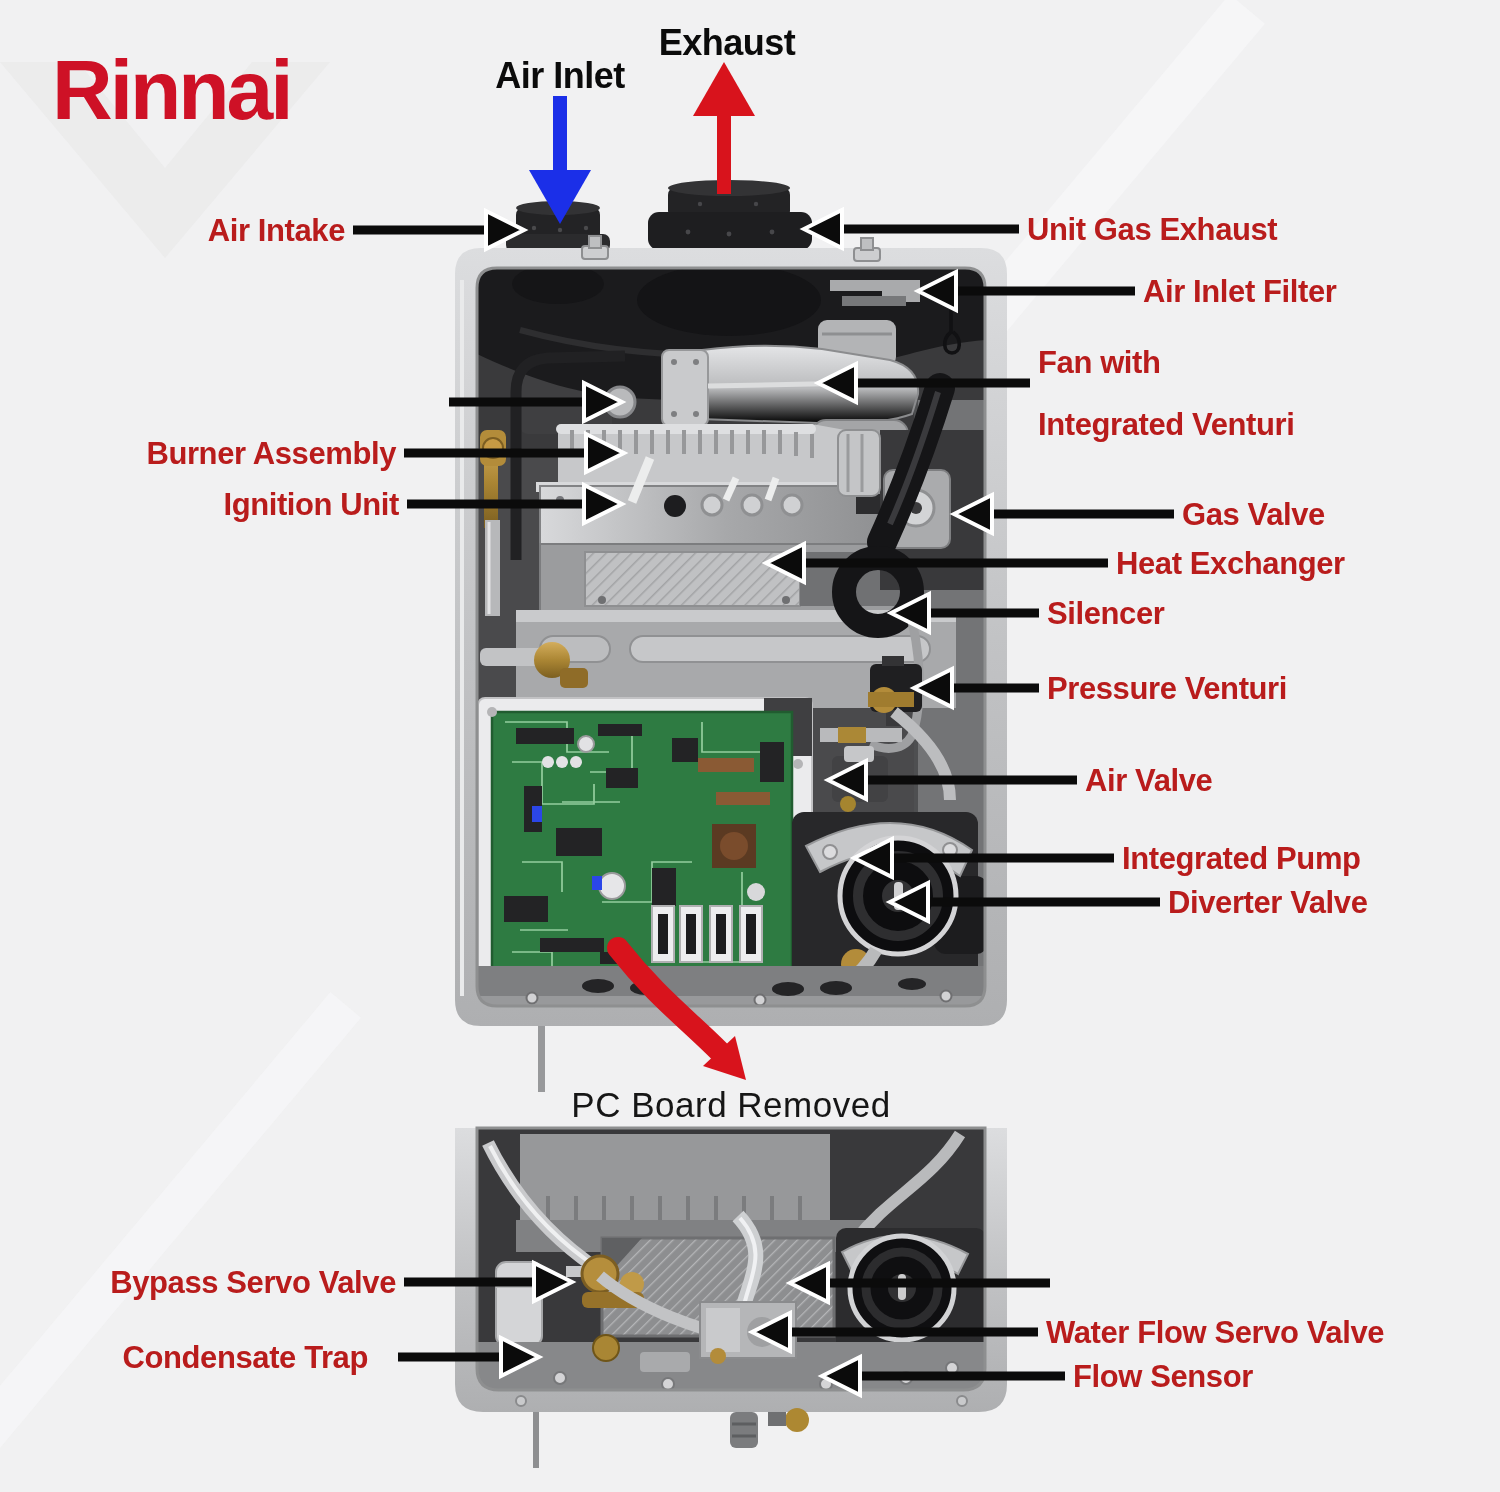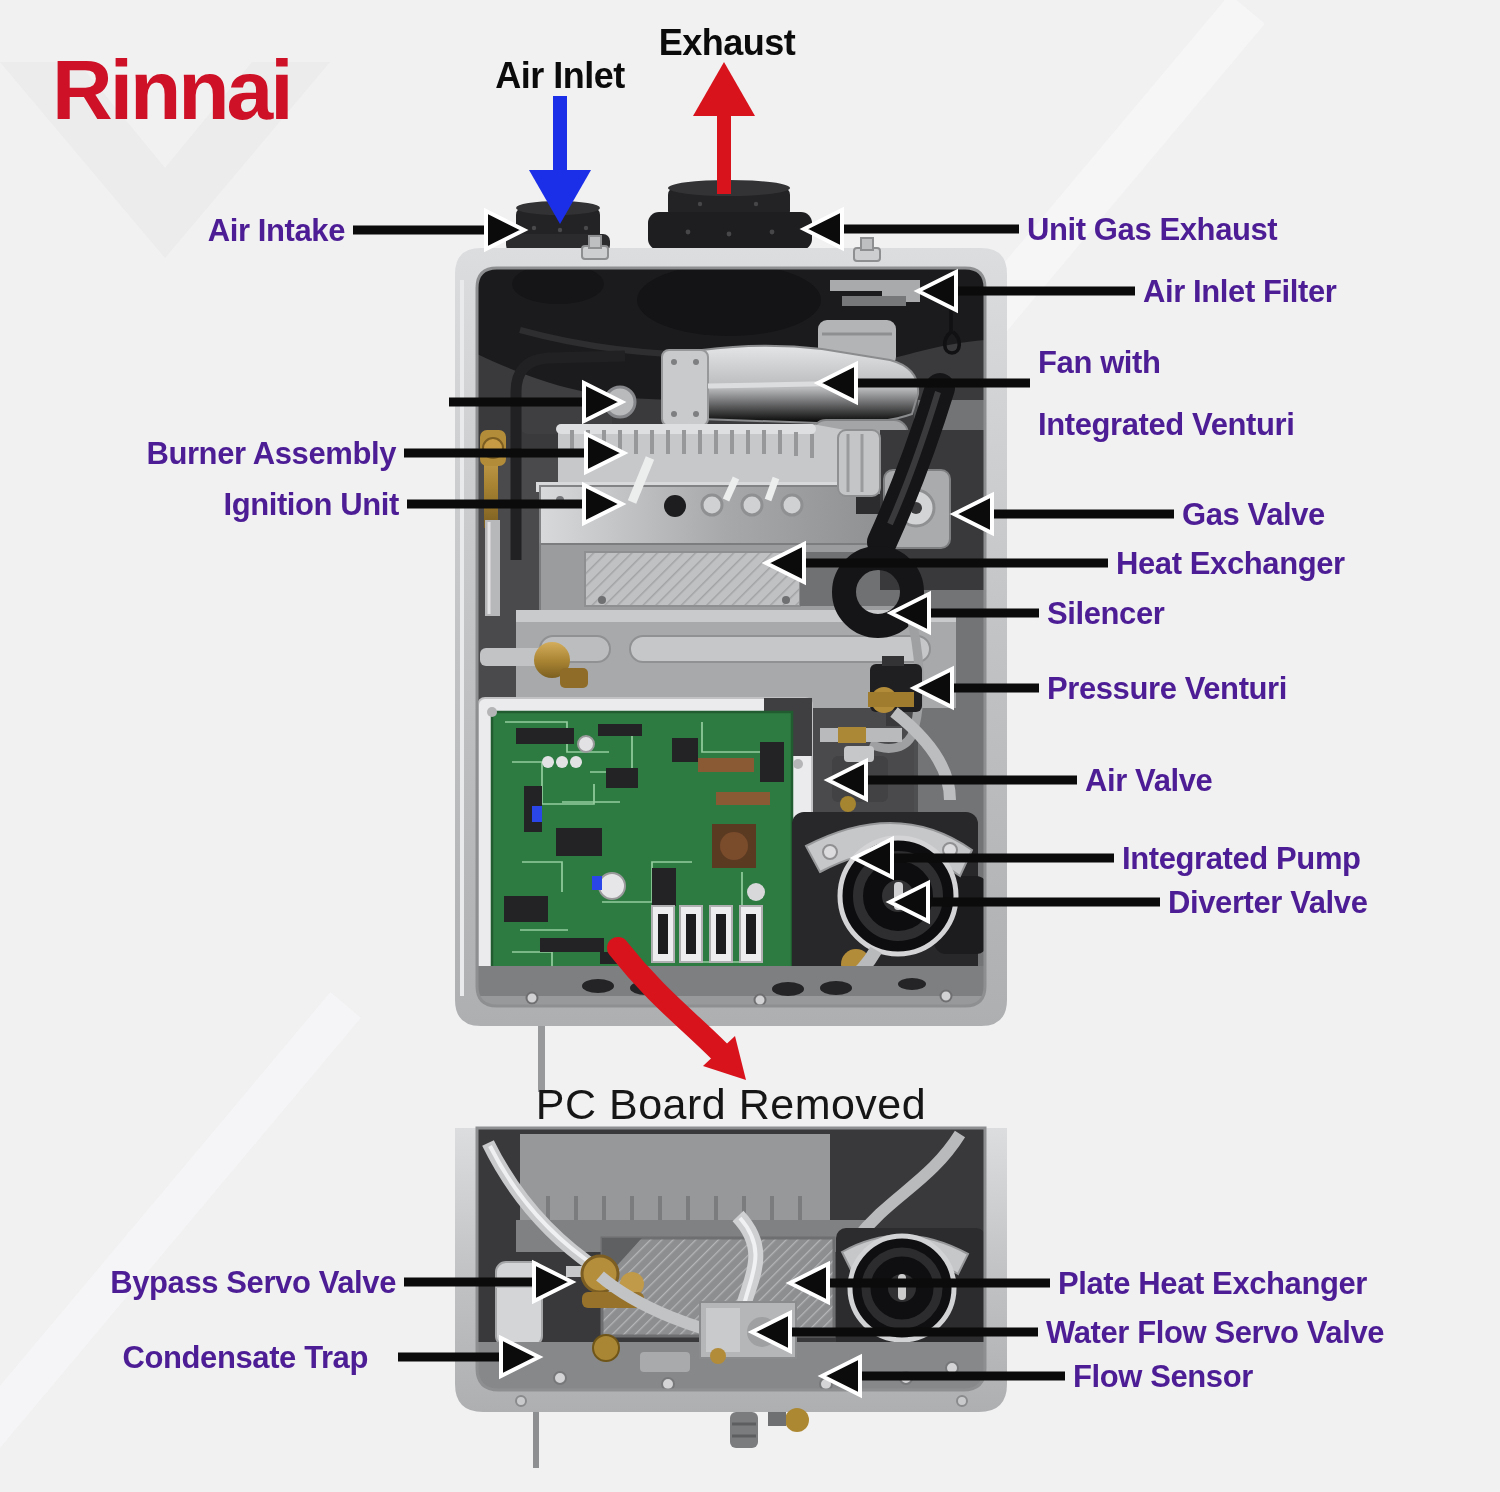--- a/index.html
+++ b/index.html
@@ -7,28 +7,28 @@
     position:relative;width:1500px;height:1492px;overflow:hidden;
     background:#f1f1f2;font-family:"Liberation Sans",sans-serif;
   }
   .stage svg.art{position:absolute;left:0;top:0;}
   .logo{
     position:absolute;left:52px;top:48px;font-size:84px;font-weight:700;
     letter-spacing:-3px;line-height:1;color:#ce1126;white-space:nowrap;
   }
   .callout{
     position:absolute;font-size:31px;font-weight:700;letter-spacing:-0.4px;
-    color:#4c1d95;white-space:nowrap;line-height:1;transform:translateY(-50%);
+    color:#b91c1c;white-space:nowrap;line-height:1;transform:translateY(-50%);
   }
   .flowlabel{
     position:absolute;font-size:36px;font-weight:700;letter-spacing:-0.5px;
     color:#0b0b0b;white-space:nowrap;line-height:1;transform:translate(-50%,-50%);
   }
   .caption{
-    position:absolute;font-size:43px;font-weight:400;letter-spacing:0.5px;
+    position:absolute;font-size:35px;font-weight:400;letter-spacing:0.5px;
     color:#161616;white-space:nowrap;line-height:1;transform:translate(-50%,-50%);
   }
 </style>
 </head>
 <body>
 
 <div class="stage">
 
 <svg class="art" width="1500" height="1492" viewBox="0 0 1500 1492">
   <defs>
@@ -486,19 +486,18 @@
 <span class="callout" style="left:1143px;top:291px">Air Inlet Filter</span>
 <span class="callout" style="left:1038px;top:362px">Fan with</span>
 <span class="callout" style="left:1038px;top:424px">Integrated Venturi</span>
 <span class="callout" style="left:1182px;top:514px">Gas Valve</span>
 <span class="callout" style="left:1116px;top:563px">Heat Exchanger</span>
 <span class="callout" style="left:1047px;top:613px">Silencer</span>
 <span class="callout" style="left:1047px;top:688px">Pressure Venturi</span>
 <span class="callout" style="left:1085px;top:780px">Air Valve</span>
 <span class="callout" style="left:1122px;top:858px">Integrated Pump</span>
 <span class="callout" style="left:1168px;top:902px">Diverter Valve</span>
-<span class="callout" style="left:1058px;top:1283px">Plate Heat Exchanger</span>
 <span class="callout" style="left:1046px;top:1332px">Water Flow Servo Valve</span>
 <span class="callout" style="left:1073px;top:1376px">Flow Sensor</span>
 
 <span class="caption" style="left:731px;top:1104px">PC Board Removed</span>
 
 </div>
 
 </body></html>

